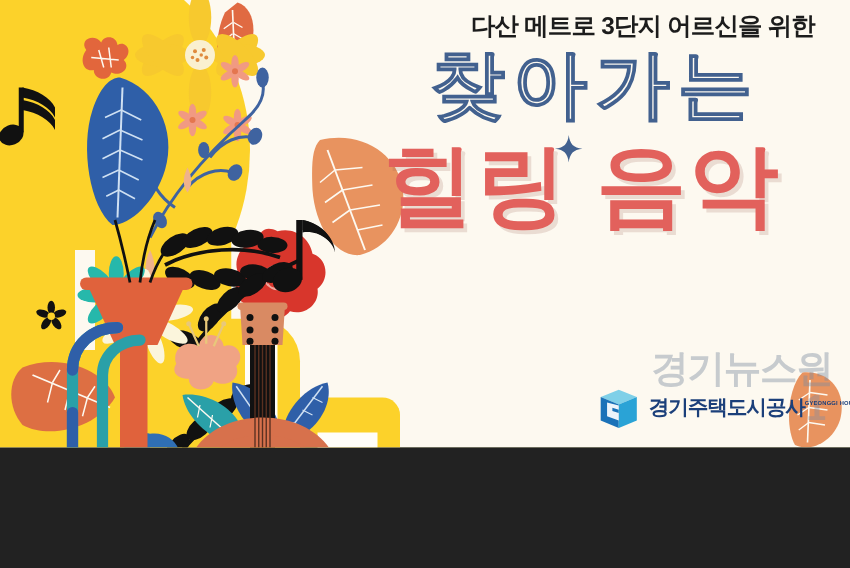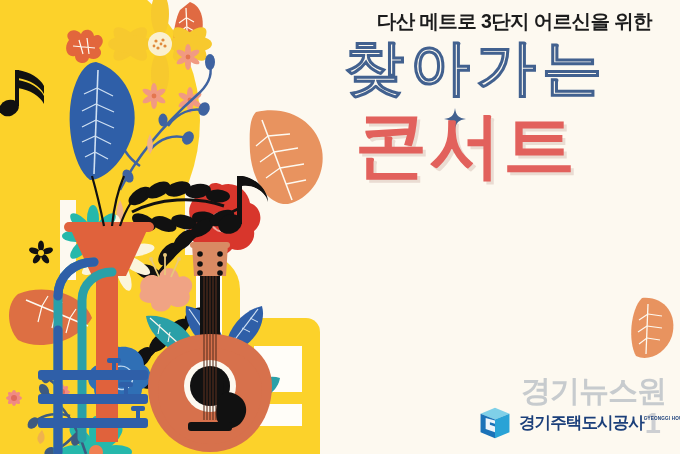--- a/index.html
+++ b/index.html
@@ -1,21 +1,21 @@
 <!DOCTYPE html>
 <html lang="ko"><head>
 <meta charset="utf-8">
 <title>Healing Music Concert Poster</title>
 <style>
   html,body{margin:0;padding:0;background:#222;}
   *{box-sizing:border-box;}
 
   #poster{
     position:relative;
-    width:680px;height:454px;
+    width:680px;height:358px;
     overflow:hidden;
     background:#fef9c3;
     font-family:"Liberation Sans","DejaVu Sans",sans-serif;
   }
 
   
   .bg-cream{position:absolute;inset:0;background:#fdf9f0;}
 
   .bg-yellow-left{
     position:absolute;left:-60px;top:-40px;
@@ -542,22 +542,22 @@
 
   <svg class="sparkle" viewBox="0 0 24 24">
     <path d="M12 0 C13 8 16 11 24 12 C16 13 13 16 12 24 C11 16 8 13 0 12 C8 11 11 8 12 0 Z" fill="#42618f"></path>
   </svg>
 
   <div class="text-block">
     <div class="kicker">다산 메트로 3단지 어르신을 위한</div>
 
     <div class="title-blue">찾아가는</div>
 
-
-    <div class="title-red l2">콘서트</div>
+    <div class="title-red l1">힐링 음악</div>
+
   </div>
 
   <div class="watermark">
     <span>경기뉴스원</span>
   </div>
   <div class="wm-number">1</div>
 
   <div class="gh-logo">
     <svg class="gh-mark" viewBox="0 0 40 40">
       <path d="M20 2 L37 9 L20 16 L3 9 Z" fill="#7fd0e8"></path>

